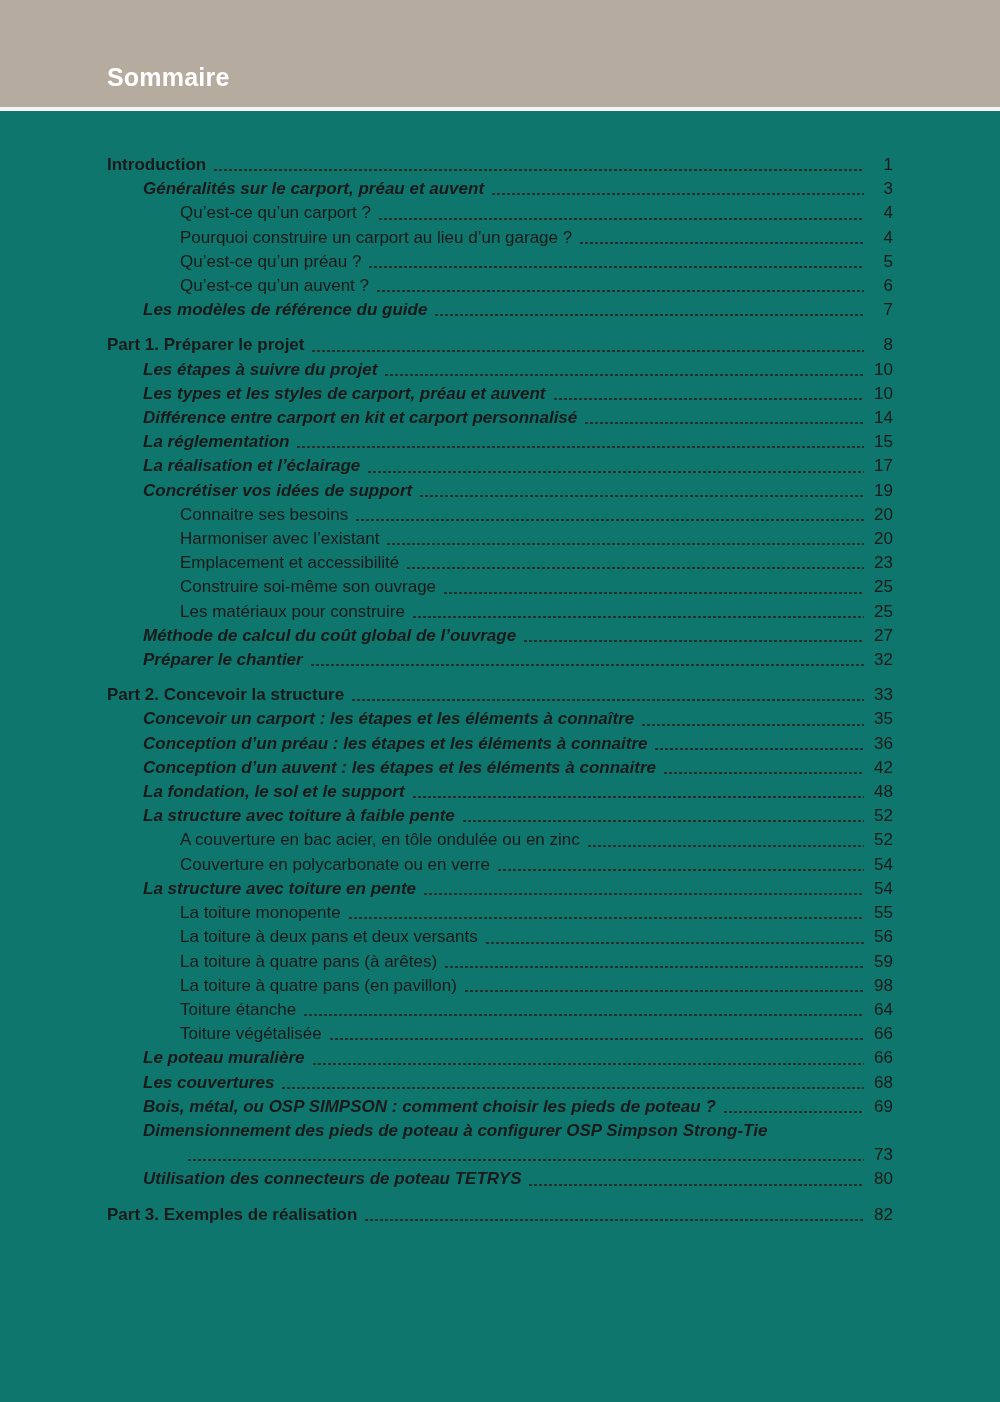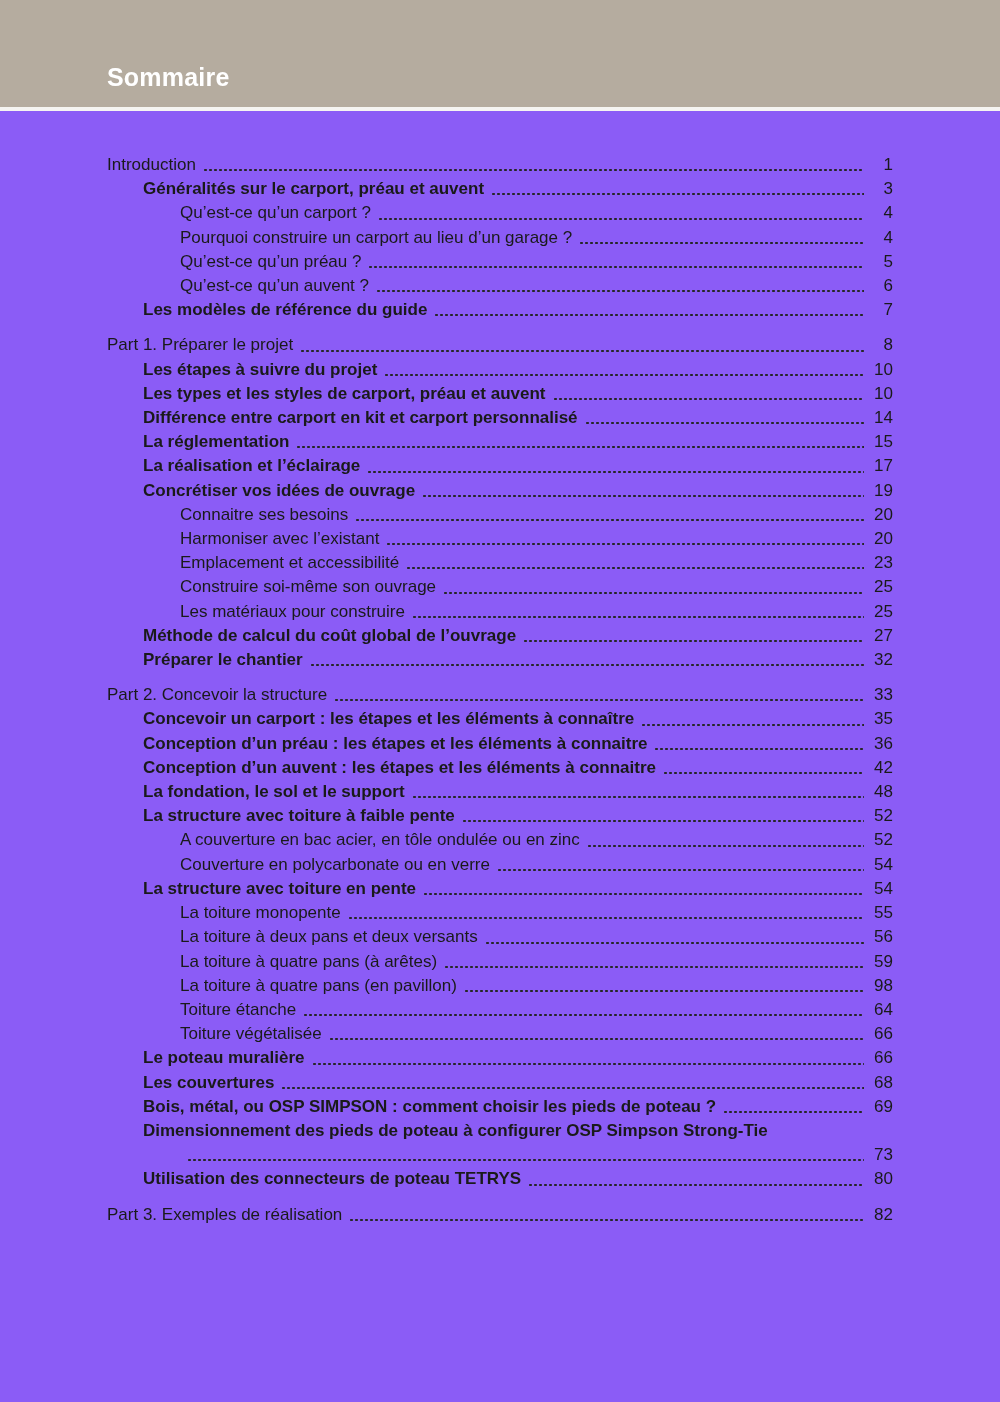--- a/index.html
+++ b/index.html
@@ -10,21 +10,21 @@
   body {
     width: 1000px;
     height: 1402px;
     font-family: "Liberation Sans", "DejaVu Sans", sans-serif;
     color: #1a1a1a;
   }
   .page {
     position: relative;
     width: 1000px;
     height: 1402px;
-    background: #8b5cf6;
+    background: #0f766e;
     overflow: hidden;
   }
   .header {
     height: 107px;
     background: #b5ac9f;
     display: flex;
     align-items: flex-end;
     padding: 0 0 15px 107px;
     box-sizing: border-box;
   }
@@ -46,22 +46,22 @@
   }
   .row {
     display: flex;
     align-items: flex-end;
     line-height: 24.2px;
     font-size: 17px;
   }
   .lvl0 { padding-left: 0; }
   .lvl1 { padding-left: 36px; }
   .lvl2 { padding-left: 73px; }
-  .part > .label { font-weight: 400; }
-  .chapter > .label { font-weight: 700; }
+  .part > .label { font-weight: 700; }
+  .chapter > .label { font-weight: 700; font-style: italic; }
   .label { white-space: nowrap; }
   .wrapped-first .label { white-space: normal; text-align: center; }
   .leader {
     flex: 1 1 auto;
     min-width: 10px;
     height: 6px;
     margin: 0 7px 4px 7px;
     background-image: radial-gradient(circle, #262626 1.05px, rgba(0,0,0,0) 1.45px);
     background-size: 5px 6px;
     background-position: left bottom;
@@ -147,21 +147,21 @@
     <span class="label">La réglementation</span>
     <span class="leader"></span>
     <span class="page-num">15</span>
   </div>
         <div class="row lvl1 chapter">
     <span class="label">La réalisation et l’éclairage</span>
     <span class="leader"></span>
     <span class="page-num">17</span>
   </div>
         <div class="row lvl1 chapter">
-    <span class="label">Concrétiser vos idées de ouvrage</span>
+    <span class="label">Concrétiser vos idées de support</span>
     <span class="leader"></span>
     <span class="page-num">19</span>
   </div>
         <div class="row lvl2 plain">
     <span class="label">Connaitre ses besoins</span>
     <span class="leader"></span>
     <span class="page-num">20</span>
   </div>
         <div class="row lvl2 plain">
     <span class="label">Harmoniser avec l’existant</span>

